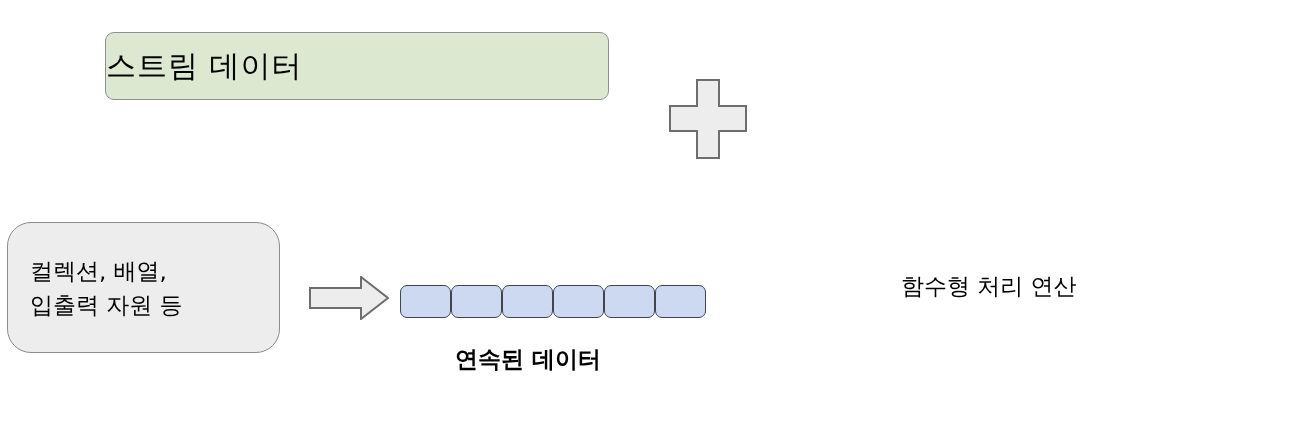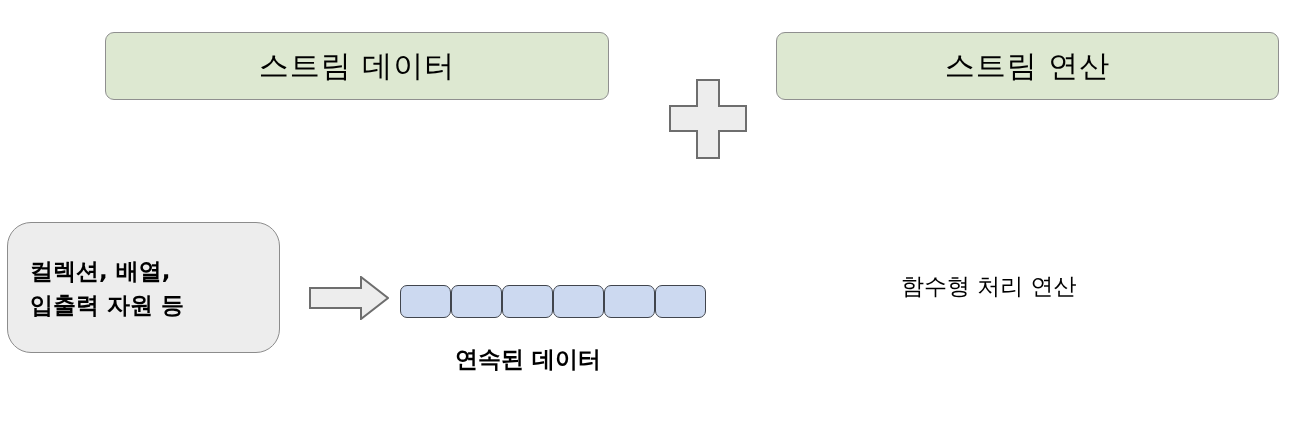--- a/index.html
+++ b/index.html
@@ -21,21 +21,21 @@
 
   
   .green-box {
     position: absolute;
     box-sizing: border-box;
     background: #dde8d1;
     border: 1.4px solid #8f8f8f;
     border-radius: 9px;
     display: flex;
     align-items: center;
-    justify-content: center;
+    justify-content: flex-start;
   }
   .green-box .box-label {
     font-size: 30px;
     letter-spacing: 1px;
     color: #000000;
     line-height: 1;
     white-space: nowrap;
   }
   #box-stream-data { left: 105px; top: 32px; width: 504px; height: 68px; }
   #box-stream-op   { left: 776px; top: 32px; width: 503px; height: 68px; }
@@ -63,21 +63,20 @@
     display: flex;
     flex-direction: column;
     justify-content: center;
     padding-left: 22px;
   }
   #source-box .src-line {
     font-size: 23px;
     line-height: 34px;
     white-space: nowrap;
     color: #000000;
-    font-weight: bold;
   }
 
   
   #flow-arrow {
     position: absolute;
     left: 309px;
     top: 276px;
     width: 80px;
     height: 44px;
   }
@@ -120,23 +119,20 @@
   <div class="green-box" id="box-stream-data">
     <span class="box-label">스트림 데이터</span>
   </div>
 
   <div id="plus-sign">
     <svg width="78" height="80" viewBox="0 0 78 80" aria-hidden="true">
       <polygon points="28,1 50,1 50,27 77,27 77,52 50,52 50,79 28,79 28,52 1,52 1,27 28,27" fill="#ededed" stroke="#6e6e6e" stroke-width="2"></polygon>
     </svg>
   </div>
 
-  <div class="green-box" id="box-stream-op">
-    <span class="box-label">스트림 연산</span>
-  </div>
 
   <div id="source-box">
     <span class="src-line">컬렉션, 배열,</span>
     <span class="src-line">입출력 자원 등</span>
   </div>
 
   <div id="flow-arrow">
     <svg width="80" height="44" viewBox="0 0 80 44" aria-hidden="true">
       <polygon points="1,12 52,12 52,1 79,22 52,43 52,32 1,32" fill="#ededed" stroke="#6e6e6e" stroke-width="2" stroke-linejoin="miter"></polygon>
     </svg>

